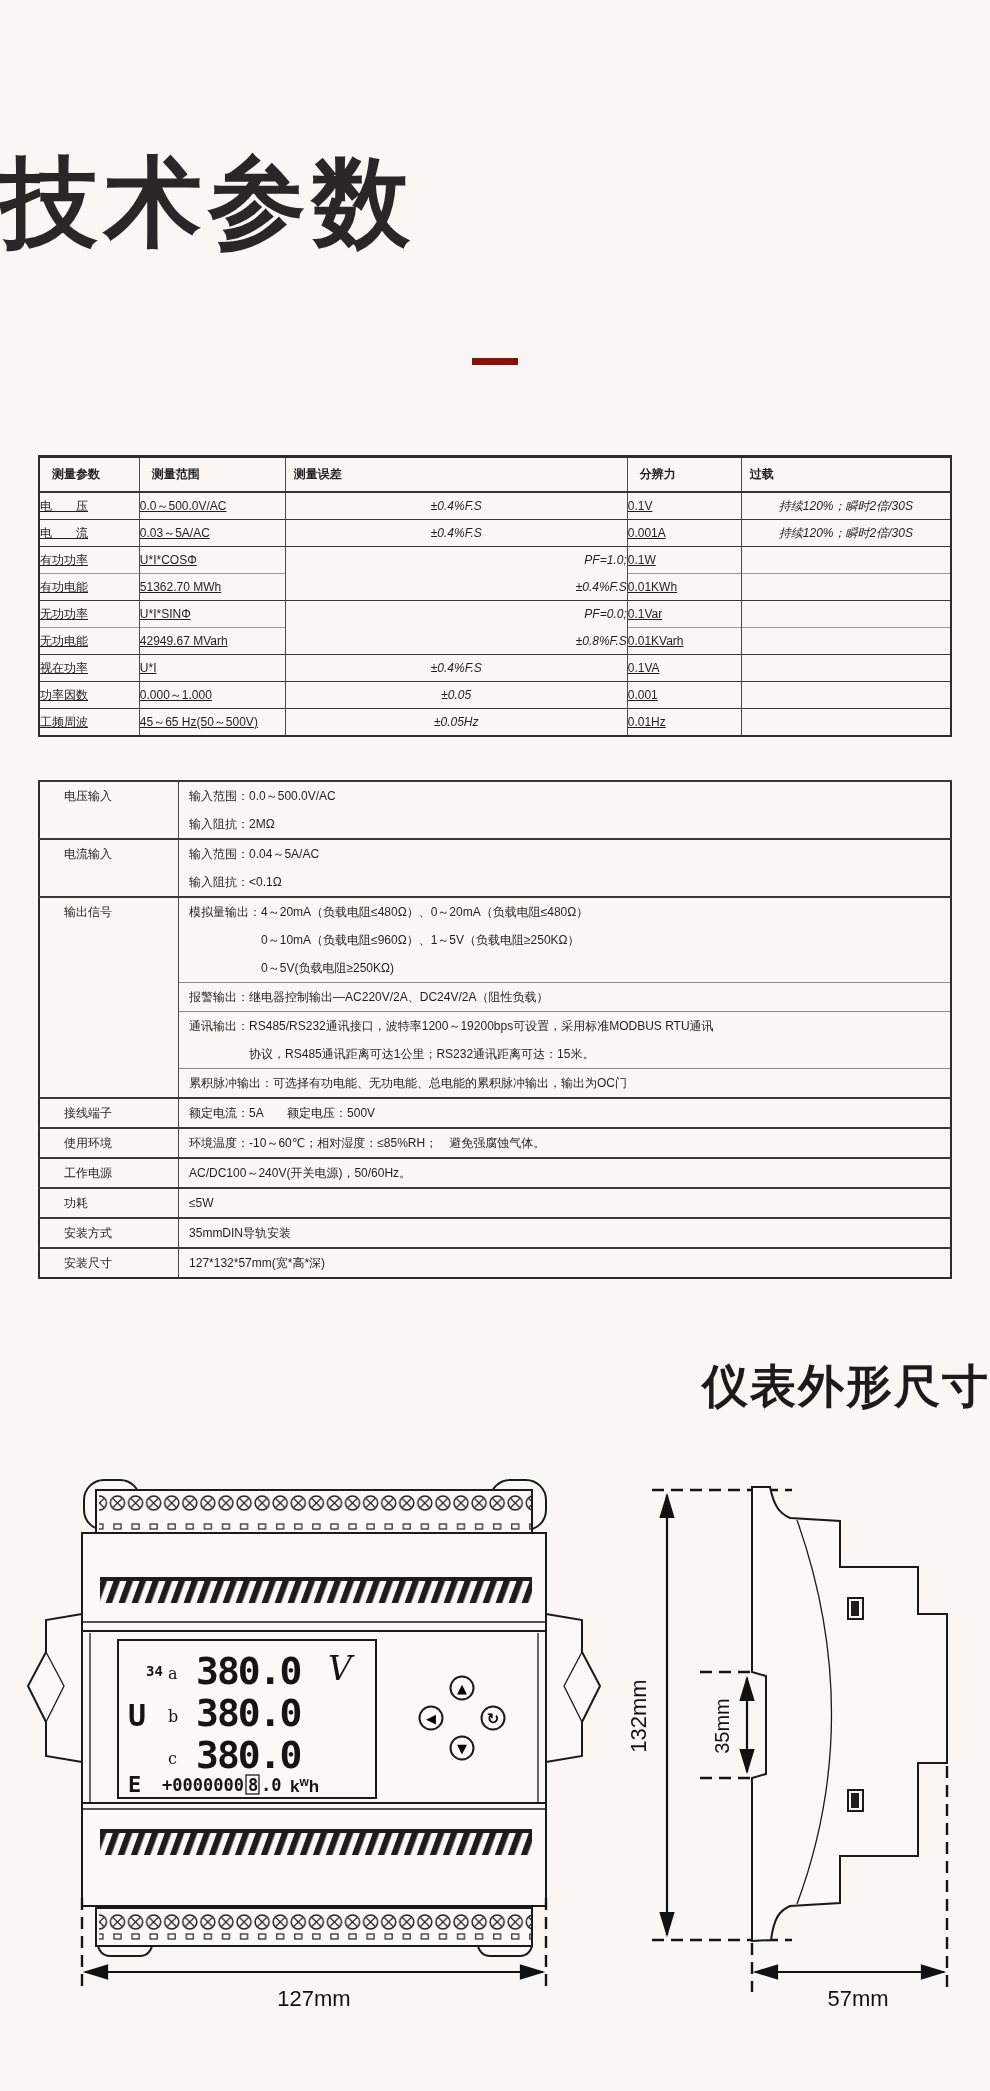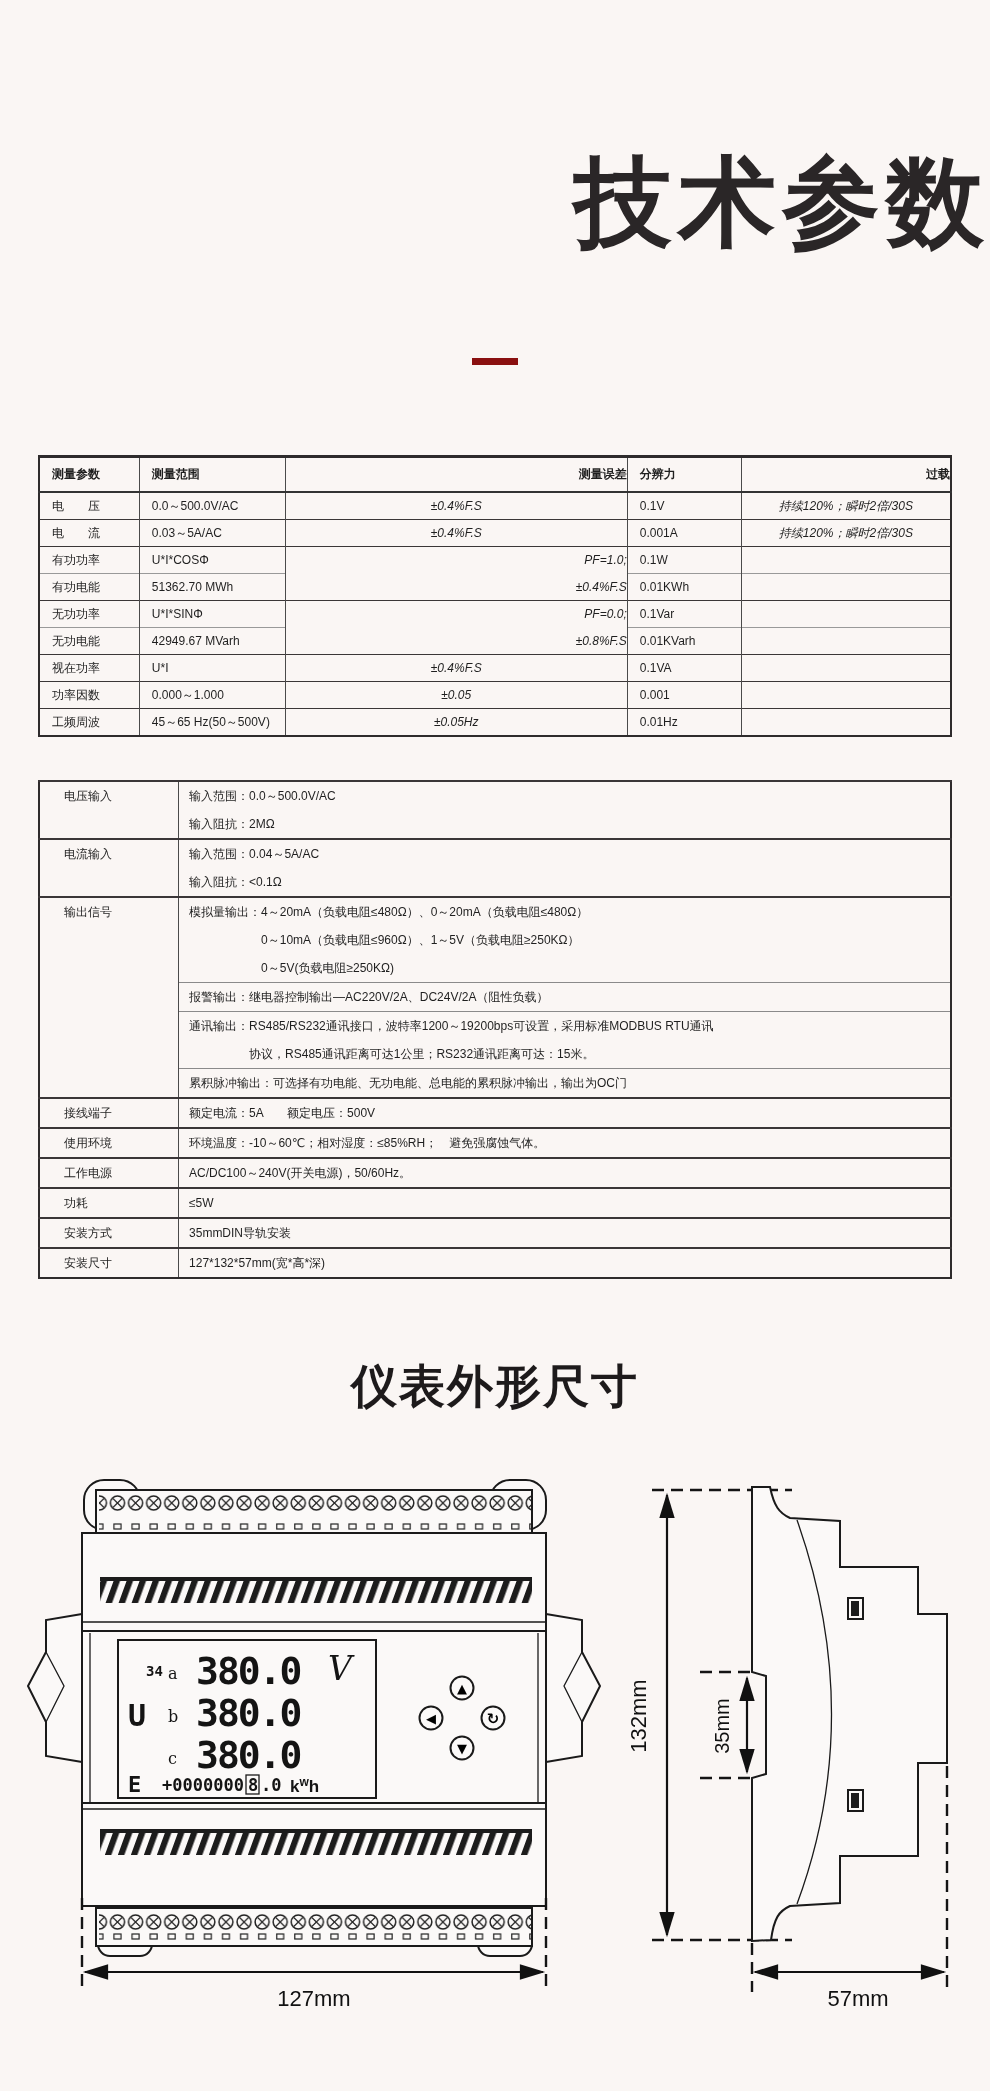--- a/index.html
+++ b/index.html
@@ -1,32 +1,32 @@
 <!DOCTYPE html>
 <html><head>
 <meta charset="utf-8">
 <style>
   html,body{margin:0;padding:0;}
   .page{position:relative;width:990px;height:2091px;background:#faf6f4;overflow:hidden;
         font-family:"Liberation Sans","DejaVu Sans",sans-serif;color:#222;}
-  .main-title{position:absolute;top:138px;left:0;width:100%;text-align:right;margin:0;
+  .main-title{position:absolute;top:138px;left:0;width:100%;text-align:left;margin:0;
         font-size:98px;font-weight:900;letter-spacing:6px;color:#2a2627;}
   .red-dash{position:absolute;top:358px;left:472px;width:46px;height:7px;background:#8a1010;}
-  .sec-title{position:absolute;top:1356px;left:0;width:100%;text-align:center;margin:0;
+  .sec-title{position:absolute;top:1356px;left:0;width:100%;text-align:right;margin:0;
         font-size:46px;font-weight:900;letter-spacing:2px;color:#1d1a1b;}
   table{border-collapse:collapse;table-layout:fixed;position:absolute;left:38px;width:914px;
         font-size:12px;color:#1f1f1f;}
   .t1{top:455px;border:2.5px solid #2e2b2c;border-top-width:3.5px;}
   .t1 th,.t1 td{border-left:1.6px solid #4a4a4a;padding:0;overflow:hidden;white-space:nowrap;}
   .t1 th:first-child,.t1 td:first-child{border-left:none;}
   .t1 th{height:33px;font-weight:700;border-bottom:2.2px solid #333;text-align:left;padding-left:12px;}
-  .t1 th.ctr{text-align:right;padding-left:16px;}
+  .t1 th.ctr{text-align:left;padding-left:8px;}
   .t1 td{height:26px;border-top:1.2px solid #999;}
   .t1 tr.thick td{border-top:1.8px solid #3a3637;}
-  .t1 td.c0,.t1 td.c1,.t1 td.c3{padding-left:12px;}
+  .t1 td.c0,.t1 td.c1,.t1 td.c3{text-decoration:underline;}
   .t1 td.c2,.t1 td.c4{text-align:center;font-style:italic;}
   .t1 td.merged{border-top:none;vertical-align:top;}
   .t1 td.merged div{height:26.5px;line-height:27px;text-align:right;}
   .t2{top:780px;border:2.5px solid #2e2b2c;}
   .t2 td{height:28px;padding:0;white-space:nowrap;overflow:hidden;}
   .t2 td.label{border-right:1.6px solid #4a4a4a;padding-left:24px;vertical-align:top;
         line-height:28px;}
   .t2 td.line{padding-left:10px;}
   .t2 tr.g-top td{border-top:2px solid #3a3637;}
   .t2 tr.b-top td{border-top:1.2px solid #8a8a8a;margin-top:9px;}

